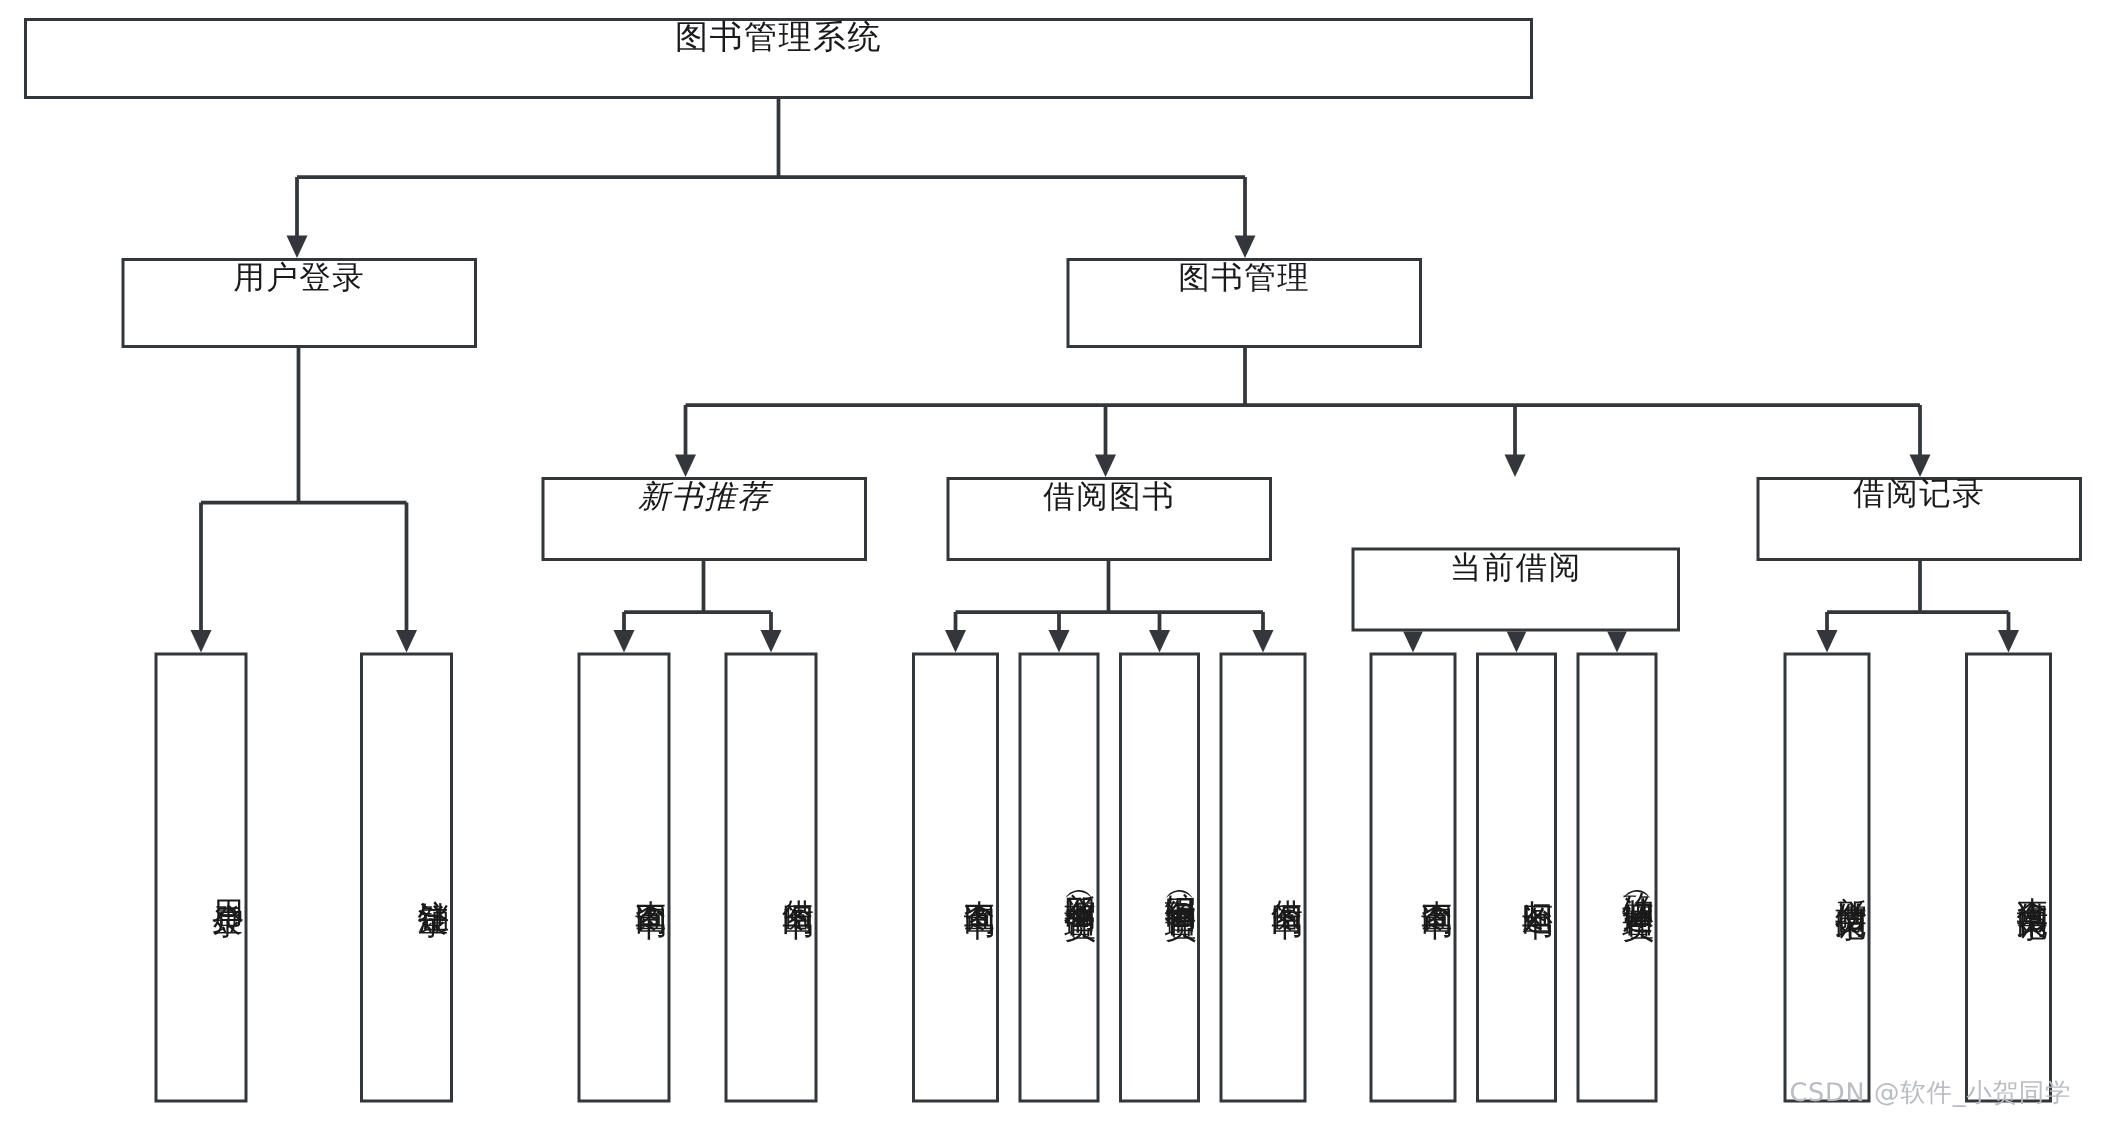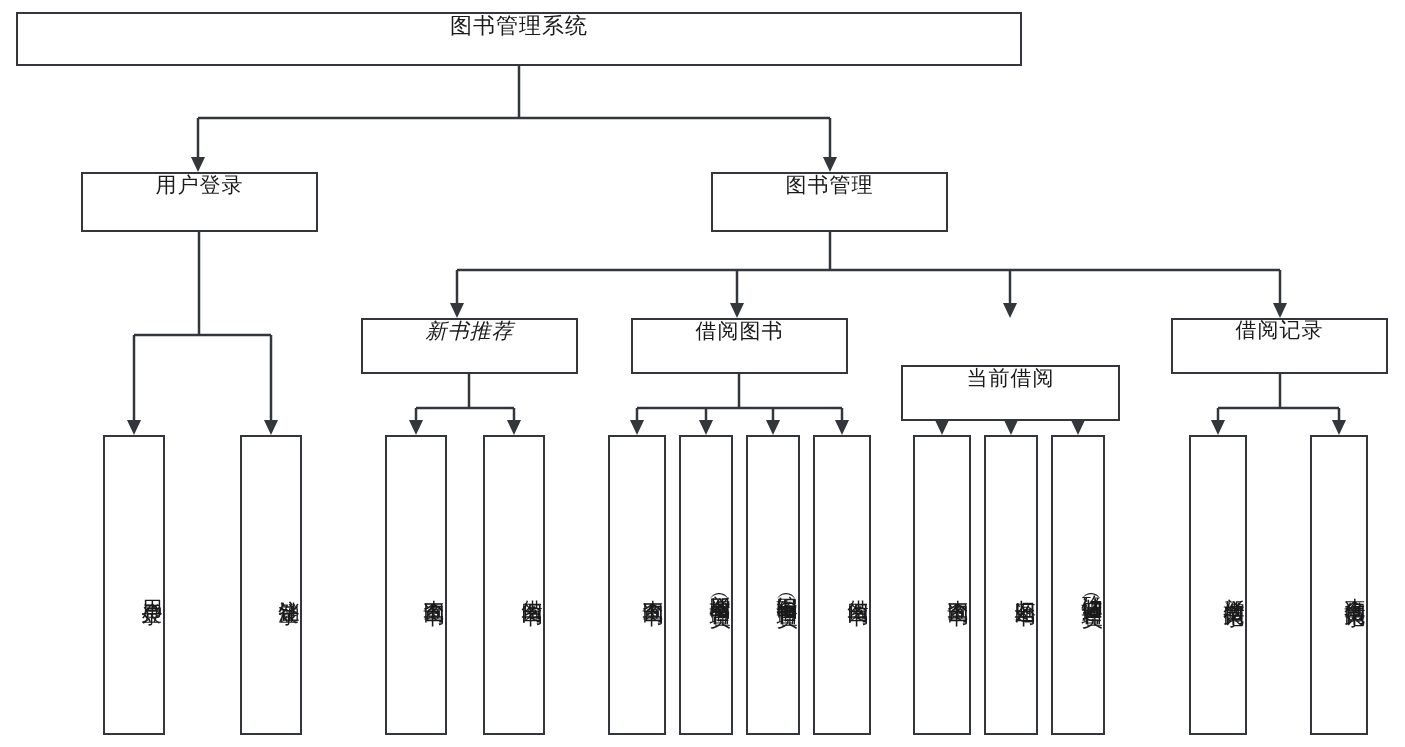--- a/index.html
+++ b/index.html
@@ -176,14 +176,15 @@
         <span>确认归还（管理员）</span>
       </div>
       <div class="node node-v" style="left: 1189px; top: 435px; width: 58px; height: 300px; border-color: rgb(51, 54, 59); background: rgb(255, 255, 255); color: rgb(26, 26, 26);">
         <span>新增借阅记录</span>
       </div>
       <div class="node node-v" style="left: 1310px; top: 435px; width: 58px; height: 300px; border-color: rgb(51, 54, 59); background: rgb(255, 255, 255); color: rgb(26, 26, 26);">
         <span>查询借阅记录</span>
       </div>
     </div>
 
+  <div class="watermark" style="left: 1193px; top: 717px; color: rgb(185, 188, 194);">CSDN @软件_小贺同学</div>
 
 </div>
 
 </body></html>

